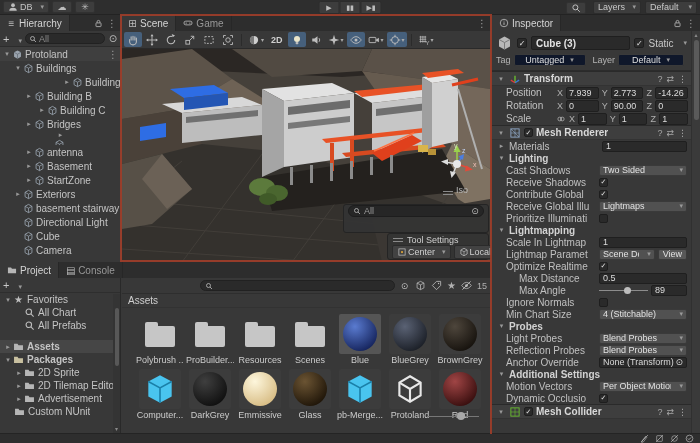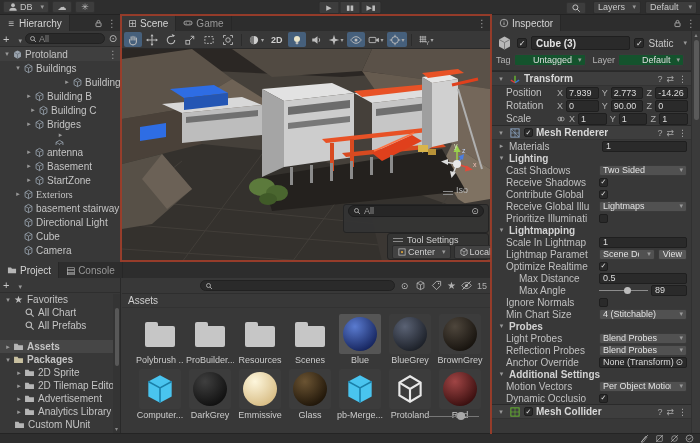--- a/index.html
+++ b/index.html
@@ -58,21 +58,21 @@
   
   .inspector{position:absolute;left:491px;top:15px;width:209px;height:418px;background:#383838;border-left:1px solid #232323;overflow:hidden}
   .insbody{position:absolute;left:0;top:16px;right:9px;bottom:0}
   .vscroll{position:absolute;right:0;top:16px;width:9px;bottom:0;background:#3a3a3a;border-left:1px solid #303030;display:flex;flex-direction:column;align-items:center;font-size:6px;color:#8a8a8a}
   .vthumb{width:5px;height:80px;background:#5a5a5a;border-radius:3px;margin-top:2px}
   .gohead{padding:3px 4px 2px 4px;border-bottom:1px solid #2c2c2c}
   .gorow1{display:flex;align-items:center;gap:4px;height:18px}
   .namefield{flex:1;height:14px;background:#2a2a2a;border:1px solid #1f1f1f;border-radius:2px;display:flex;align-items:center;padding:0 4px;color:#e2e2e2;font-weight:bold}
   .check{width:10px;height:10px;background:#2a2a2a;border:1px solid #1e1e1e;border-radius:2px;display:flex;align-items:center;justify-content:center;font-size:8px;color:#e0e0e0;flex:none}
   .gorow2{display:flex;align-items:center;gap:3px;height:16px;font-size:9px;color:#b5b5b5}
-  .mini-dd{flex:1;height:12px;background:#14532d;border:1px solid #3a3a3a;border-radius:2px;display:flex;align-items:center;justify-content:flex-end;padding:0 3px;color:#dedede;font-size:9px;overflow:hidden;white-space:nowrap}
+  .mini-dd{flex:1;height:12px;background:#0f172a;border:1px solid #3a3a3a;border-radius:2px;display:flex;align-items:center;justify-content:center;padding:0 3px;color:#dedede;font-size:9px;overflow:hidden;white-space:nowrap}
   .comphead{height:15px;background:#3e3e3e;border-top:1px solid #2a2a2a;border-bottom:1px solid #333;display:flex;align-items:center;gap:3px;padding:0 4px}
   .comphead .title{font-weight:bold;color:#d8d8d8;flex:1;white-space:nowrap;overflow:hidden}
   .hicons{display:flex;gap:4px;color:#a5a5a5;font-size:9px;align-items:center}
   .trow{height:13px;display:flex;align-items:center;padding-left:14px;padding-right:3px;gap:2px}
   .tlabel{width:48px;color:#c0c0c0;flex:none}
   .axis{width:8px;text-align:center;color:#b0b0b0;font-size:9px;flex:none}
   .nbox{flex:1;min-width:0;height:12px;background:#2a2a2a;border:1px solid #1f1f1f;border-radius:2px;display:flex;align-items:center;padding:0 2px;color:#dcdcdc;font-size:9px;overflow:hidden;white-space:nowrap}
   .irow{height:12px;display:flex;align-items:center;padding-left:14px;padding-right:4px;gap:3px;white-space:nowrap}
   .irow .lbl{width:90px;flex:none;overflow:hidden;color:#c0c0c0}
   .irow.ind2 .lbl{padding-left:13px}
@@ -242,21 +242,21 @@
       <div class="hrow" style="padding-left: 24px;">
         <span class="fold">▸</span>
         <span class="icn">
           <svg viewBox="0 0 16 16">
             <path d="M8 2l5 2.8v6.4L8 14l-5-2.8V4.8z" fill="none" stroke="#9aa5b0" stroke-width="1.2"></path>
             <path d="M3 4.8l5 2.8 5-2.8M8 7.6V14" fill="none" stroke="#9aa5b0" stroke-width="1.1"></path>
           </svg>
         </span>
         <span class="hlabel">Building B</span>
       </div>
-      <div class="hrow" style="padding-left: 28px;">
+      <div class="hrow" style="padding-left: 37px;">
         <span class="fold">▸</span>
         <span class="icn">
           <svg viewBox="0 0 16 16">
             <path d="M8 2l5 2.8v6.4L8 14l-5-2.8V4.8z" fill="none" stroke="#9aa5b0" stroke-width="1.2"></path>
             <path d="M3 4.8l5 2.8 5-2.8M8 7.6V14" fill="none" stroke="#9aa5b0" stroke-width="1.1"></path>
           </svg>
         </span>
         <span class="hlabel">Building C</span>
       </div>
       <div class="hrow" style="padding-left: 24px;">
@@ -302,21 +302,21 @@
       <div class="hrow" style="padding-left: 24px;">
         <span class="fold">▸</span>
         <span class="icn">
           <svg viewBox="0 0 16 16">
             <path d="M8 2l5 2.8v6.4L8 14l-5-2.8V4.8z" fill="none" stroke="#9aa5b0" stroke-width="1.2"></path>
             <path d="M3 4.8l5 2.8 5-2.8M8 7.6V14" fill="none" stroke="#9aa5b0" stroke-width="1.1"></path>
           </svg>
         </span>
         <span class="hlabel">StartZone</span>
       </div>
-      <div class="hrow" style="padding-left: 13px; font-family: Liberation Serif, serif;">
+      <div class="hrow" style="padding-left: 13px;">
         <span class="fold">▸</span>
         <span class="icn">
           <svg viewBox="0 0 16 16">
             <path d="M8 2l5 2.8v6.4L8 14l-5-2.8V4.8z" fill="none" stroke="#9aa5b0" stroke-width="1.2"></path>
             <path d="M3 4.8l5 2.8 5-2.8M8 7.6V14" fill="none" stroke="#9aa5b0" stroke-width="1.1"></path>
           </svg>
         </span>
         <span class="hlabel">Exteriors</span>
       </div>
       <div class="hrow" style="padding-left: 13px;">
@@ -978,29 +978,20 @@
         <div class="prow" style="padding-left: 14px;">
           <span class="fold">▸</span>
           <span class="icn">
             <svg viewBox="0 0 16 16">
               <path d="M1.5 4h5l1.5 2h6.5v7h-13z" fill="#b6b6b6"></path>
             </svg>
           </span>
           <span class="hlabel">Advertisement</span>
         </div>
         <div class="prow" style="padding-left: 14px;">
-          <span class="fold">▸</span>
-          <span class="icn">
-            <svg viewBox="0 0 16 16">
-              <path d="M1.5 4h5l1.5 2h6.5v7h-13z" fill="#b6b6b6"></path>
-            </svg>
-          </span>
-          <span class="hlabel">Analytics Library</span>
-        </div>
-        <div class="prow" style="padding-left: 14px;">
           <span class="icn">
             <svg viewBox="0 0 16 16">
               <path d="M1.5 4h5l1.5 2h6.5v7h-13z" fill="#b6b6b6"></path>
             </svg>
           </span>
           <span class="hlabel">Custom NUnit</span>
         </div>
       </div>
     <div class="ptscroll">
       <div class="ptthumb"></div>

